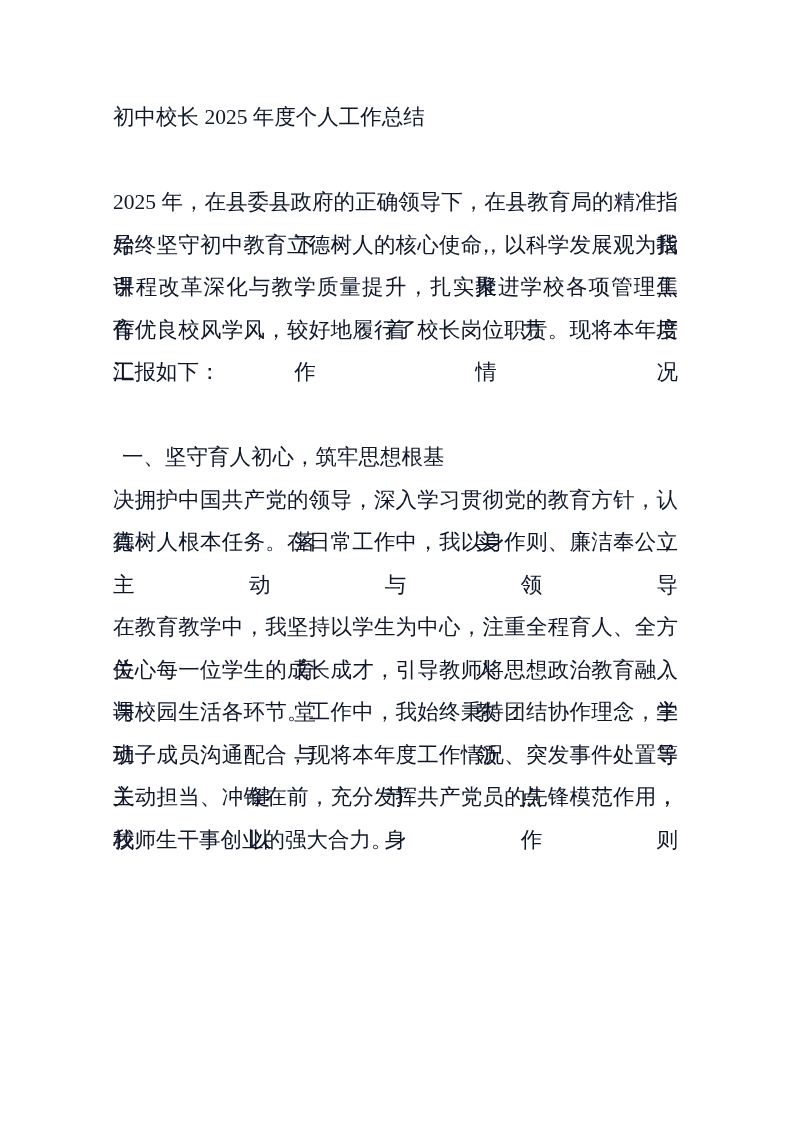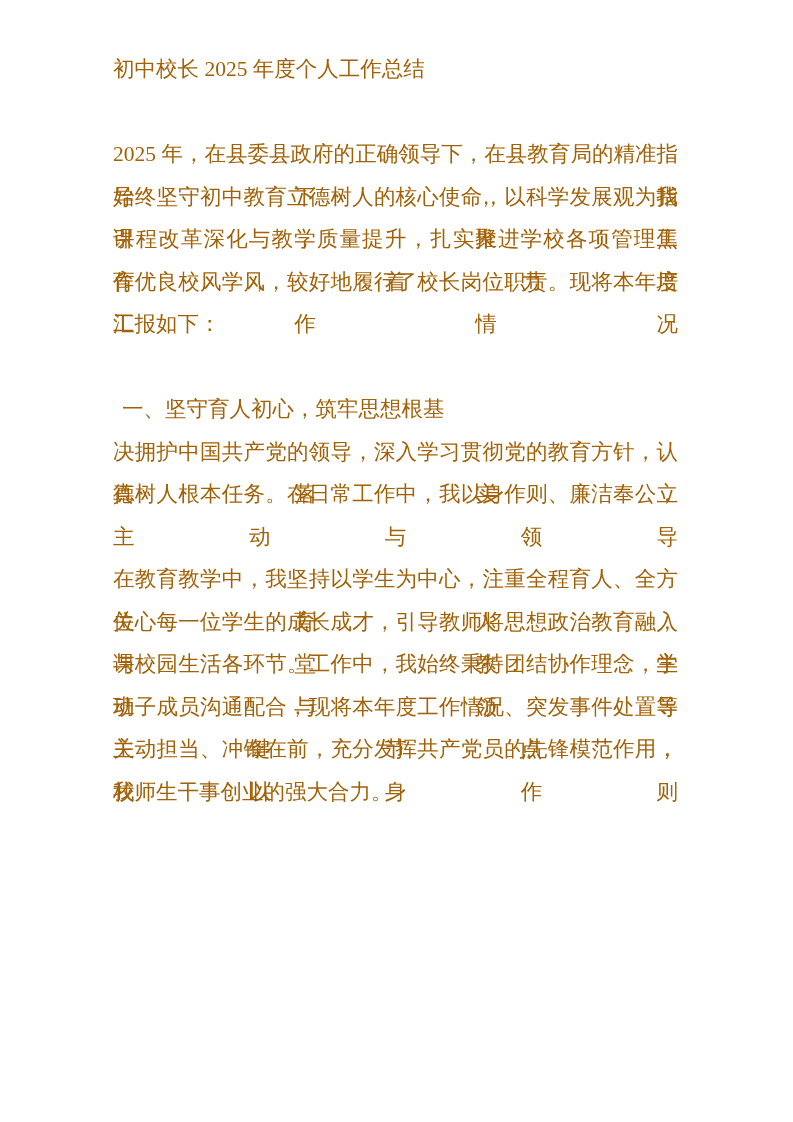--- a/index.html
+++ b/index.html
@@ -6,23 +6,23 @@
     margin: 0;
     padding: 0;
     background: #ffffff;
   }
   .page {
     position: relative;
     width: 793px;
     height: 1122px;
     box-sizing: border-box;
     background: #ffffff;
-    padding: 48px 115px 0 113px;
+    padding: 96px 115px 0 113px;
     font-family: "Liberation Serif", "DejaVu Serif", serif;
-    color: #a16207;
+    color: #0f172a;
     overflow: hidden;
   }
   .line {
     height: 42.5px;
     line-height: 42.5px;
     font-size: 21.5px;
     white-space: nowrap;
     text-align: left;
     font-weight: normal;
   }

